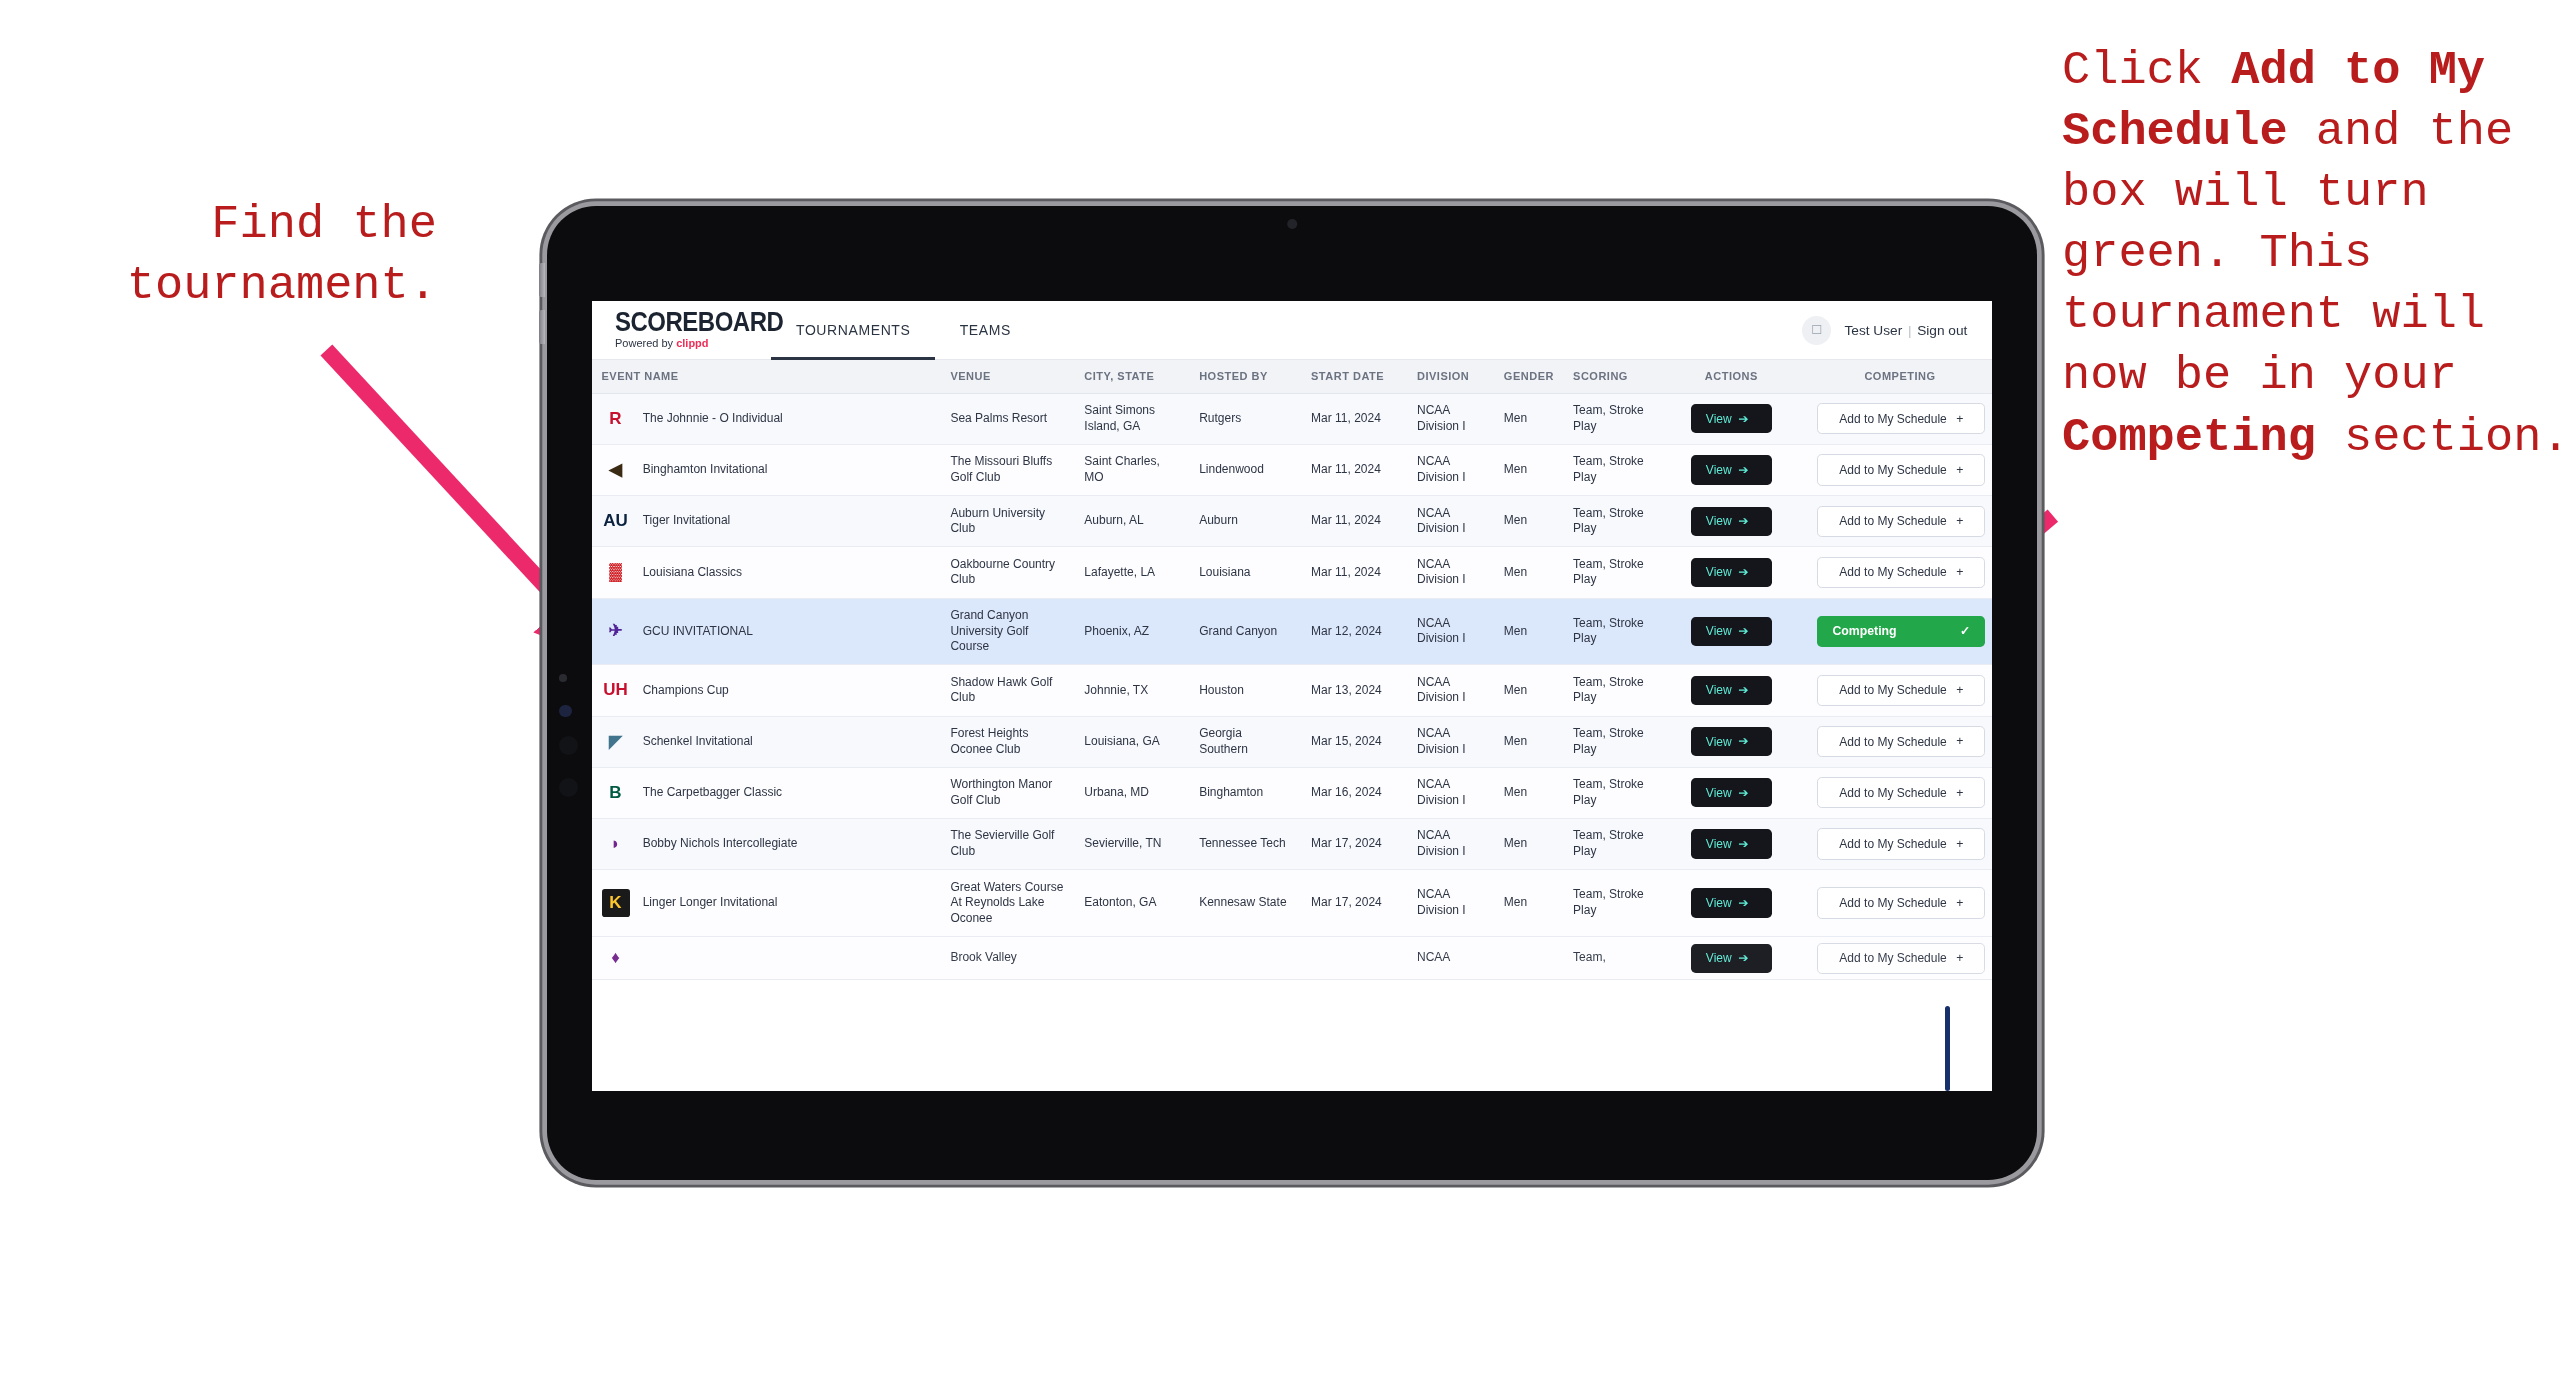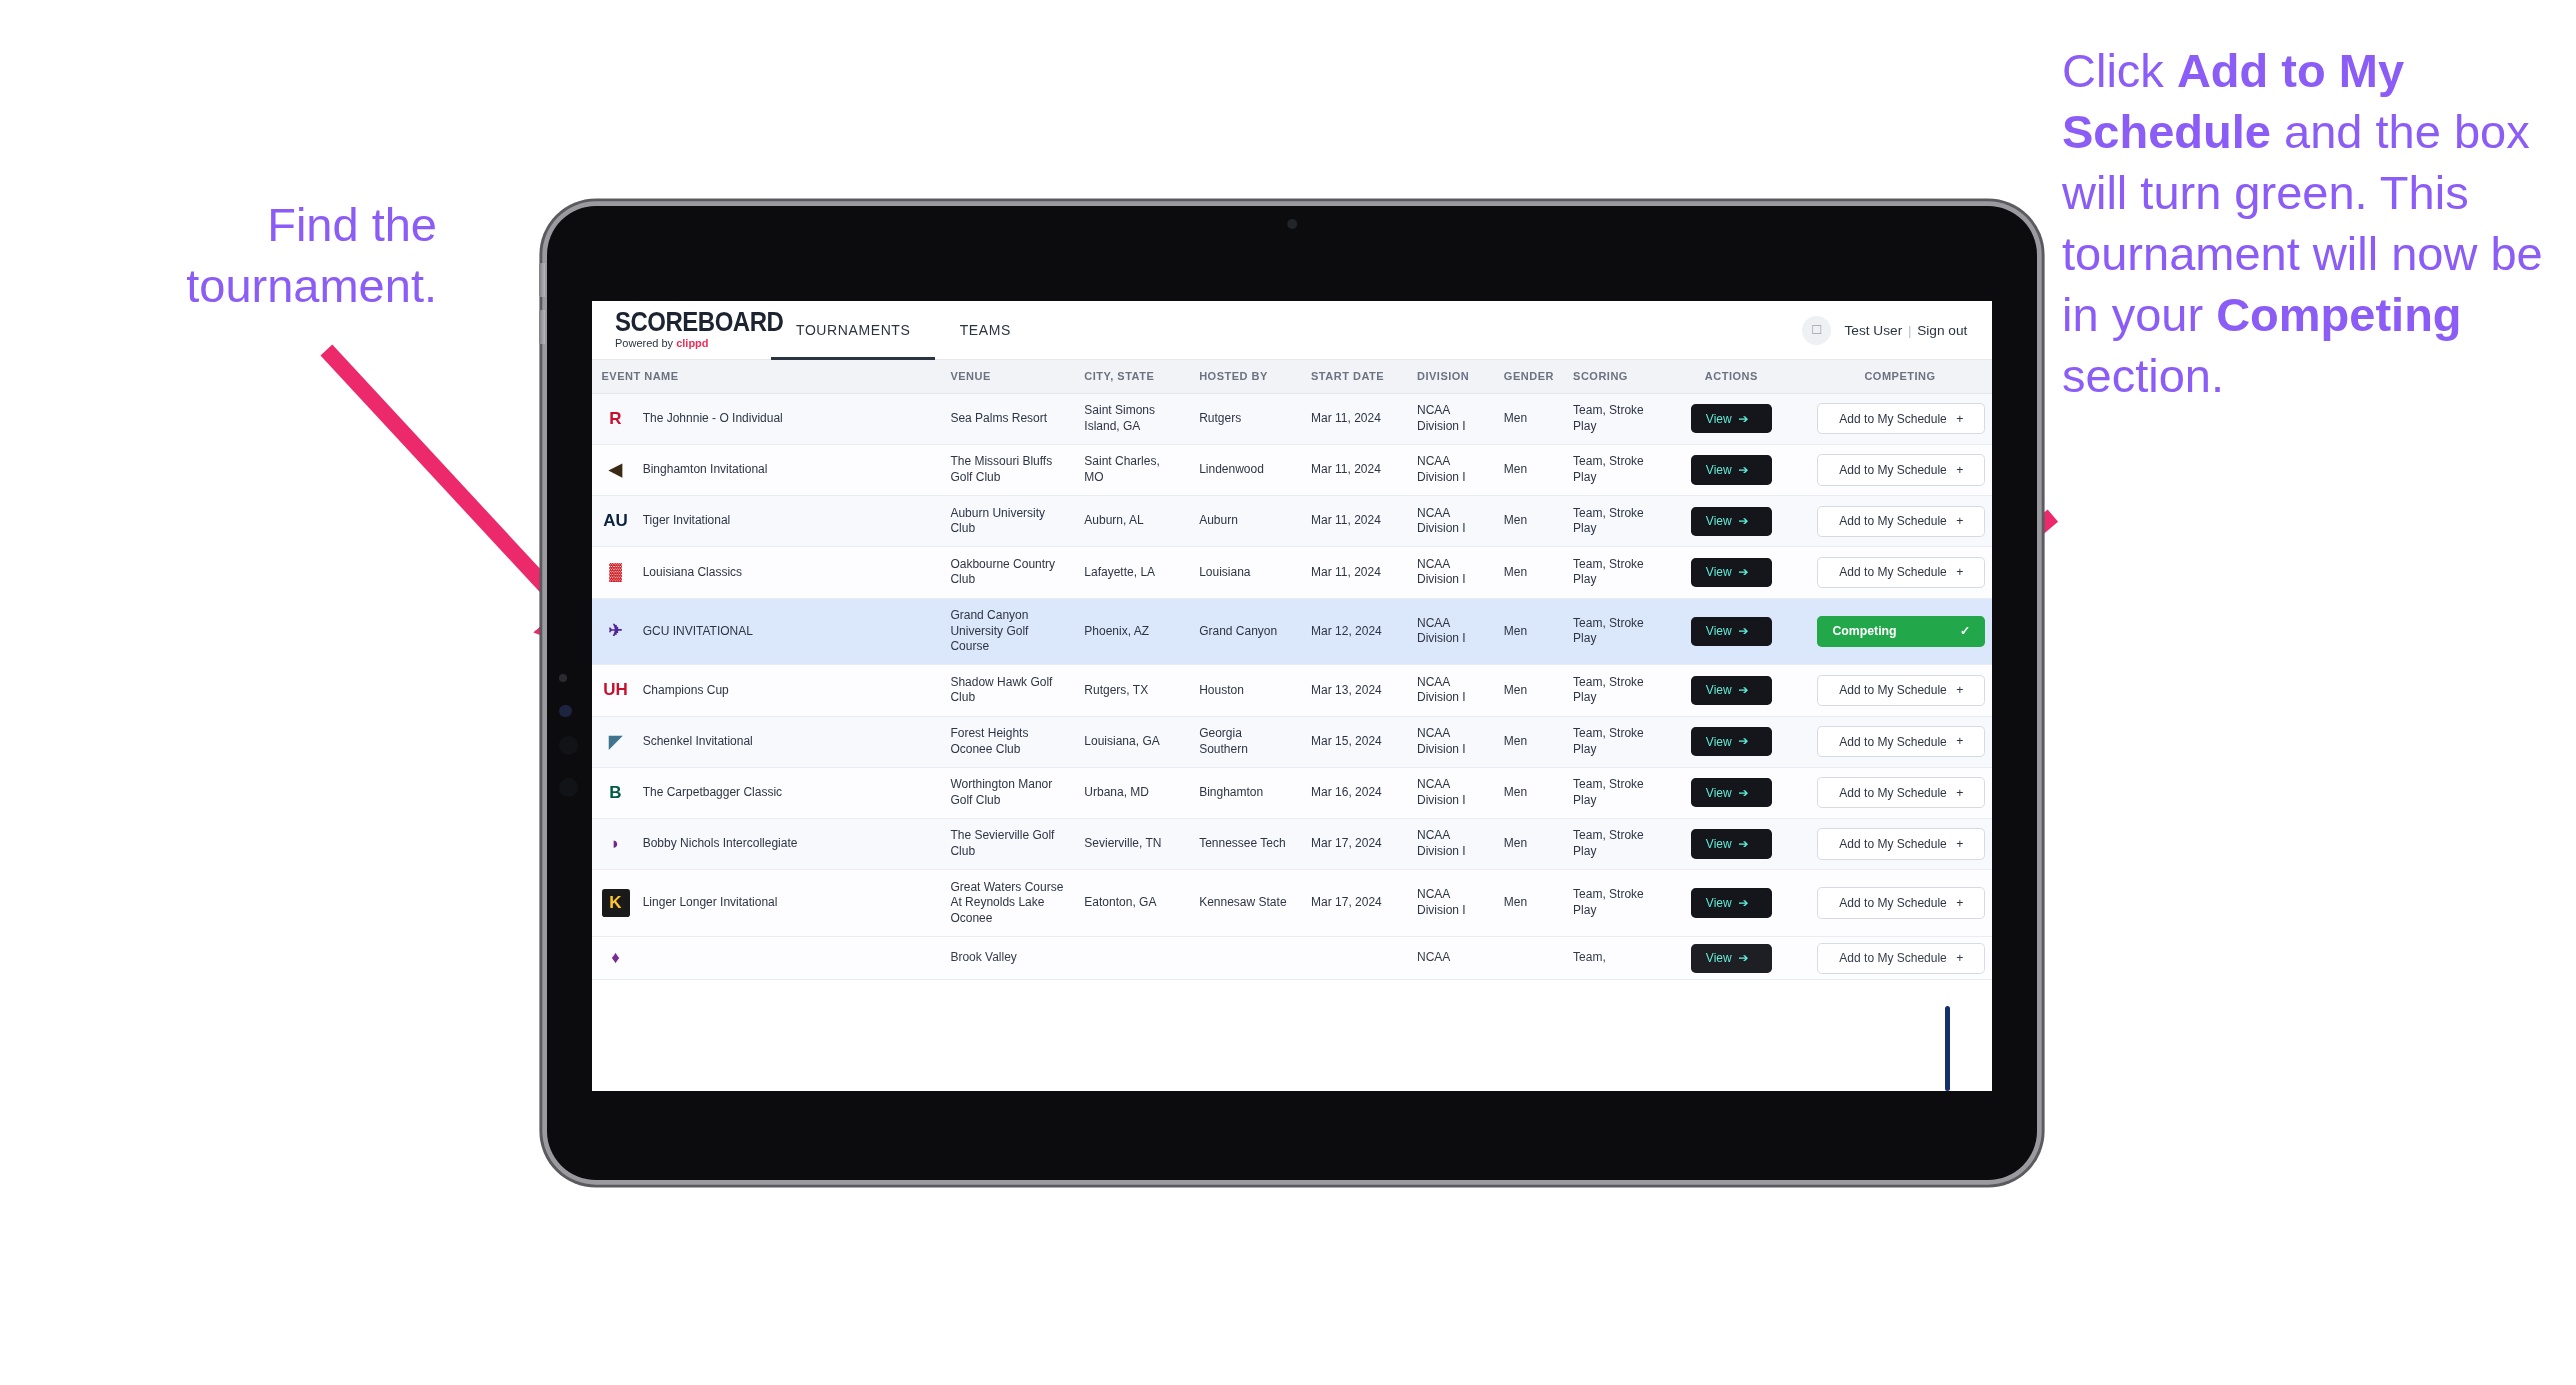--- a/index.html
+++ b/index.html
@@ -7,22 +7,22 @@
     width: 2576px; height: 1386px;
     background: #ffffff;
     font-family: "Liberation Sans", sans-serif;
     overflow: hidden;
   }
   .stage { position: relative; width: 2576px; height: 1386px; background:#fff; }
 
   
   .annot {
     position: absolute;
-    color: #8b5cf6;
-    font-family: Liberation Sans, sans-serif;
+    color: #b91c1c;
+    font-family: Liberation Mono, monospace;
     font-weight: 400;
   }
   .annot-left {
     left: 40px; top: 194px; width: 397px;
     font-size: 47px; line-height: 1.30; text-align: right;
   }
   .annot-right {
     left: 2062px; top: 40px; width: 511px;
     font-size: 47px; line-height: 1.30;
   }
@@ -359,21 +359,21 @@
        </button></td>
             </tr>
             <tr class="alt">
     <td>
       <span class="evt">
         <span class="logo" style="color:#c8102e;background:transparent">UH</span>
         <span>Champions Cup</span>
       </span>
     </td>
     <td>Shadow Hawk Golf Club</td>
-    <td>Rutgers, TX</td>
+    <td>Johnnie, TX</td>
     <td>Houston</td>
     <td>Mar 13, 2024</td>
     <td>NCAA Division I</td>
     <td>Men</td>
     <td>Team, Stroke Play</td>
     <td class="ctr">
       <button class="btn-view">
         <span>View</span>
         <span class="ic">➔</span>
       </button>

